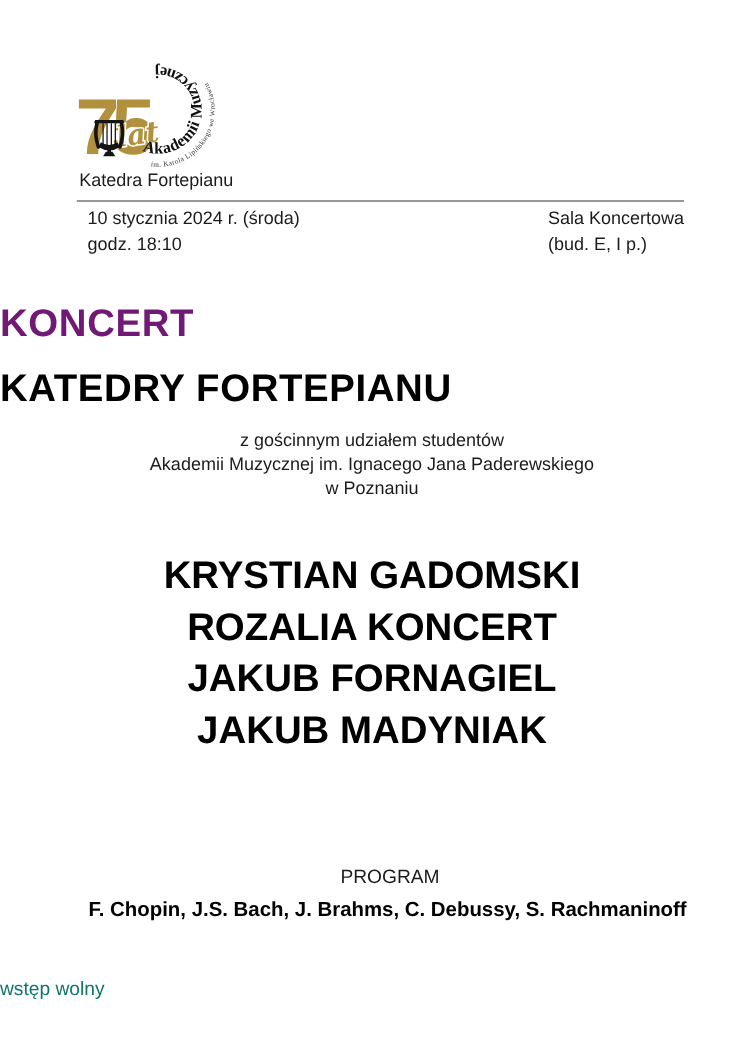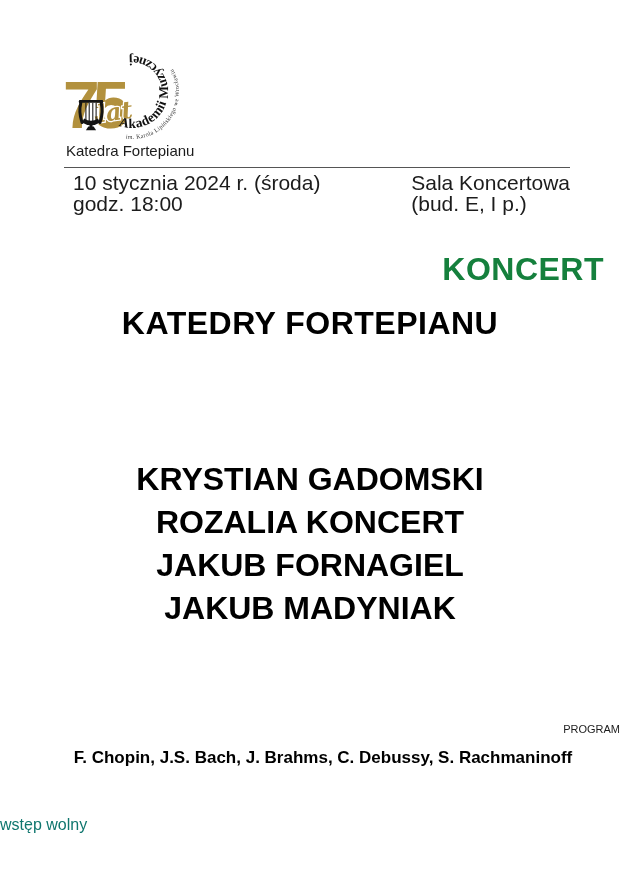--- a/index.html
+++ b/index.html
@@ -26,53 +26,53 @@
     position:absolute; top:142px; left:66px; right:50px;
     font-size:15px; line-height:18px;
   }
   .rule {
     position:absolute; top:167px; left:64px; right:50px;
     border-top:1.5px solid #555;
   }
   .info-row {
     position:absolute; top:172px; left:73px; right:50px;
     display:flex; justify-content:space-between;
-    font-size:21px; line-height:21px;
+    font-size:15px; line-height:21px;
   }
   .info-right { text-align:left; }
 
   
   .title-line1 {
     position:absolute; top:251px; left:0; right:16px;
-    text-align:right; font-size:32px; font-weight:bold;
-    letter-spacing:0.5px; color:#15803d;
+    text-align:left; font-size:32px; font-weight:bold;
+    letter-spacing:0.5px; color:#701a75;
   }
   .title-line2 {
     position:absolute; top:305px; left:0; right:0;
-    text-align:center; font-size:32px; font-weight:bold;
+    text-align:left; font-size:32px; font-weight:bold;
     letter-spacing:0.5px; color:#000;
   }
 
   
   .subtitle {
     position:absolute; top:358px; left:0; right:0;
     text-align:center; font-size:15px; line-height:20px;
   }
 
   
   .performers {
     position:absolute; top:458px; left:0; right:0;
     text-align:center; font-size:32px; font-weight:bold;
     line-height:43px; color:#000;
   }
 
   
   .program-heading {
     position:absolute; top:723px; left:0; right:0;
-    text-align:right; font-size:11px;margin-left:30px;
+    text-align:center; font-size:16px;margin-left:30px;
   }
   .program-composers {
     position:absolute; top:748px; left:0; right:0;
     text-align:center; font-size:17px; font-weight:bold; color:#000;margin-left:26px;
   }
 
   
   .admission {
     position:absolute; top:816px; left:0; right:0;
     font-size:16px; color:#0f766e;
@@ -119,31 +119,36 @@
     </svg>
   </div>
 
   <div class="dept">Katedra Fortepianu</div>
 
   <div class="rule"></div>
 
   <div class="info-row">
     <div class="info-left">
       <div>10 stycznia 2024 r. (środa)</div>
-      <div>godz. 18:00</div>
+      <div>godz. 18:10</div>
     </div>
     <div class="info-right">
       <div>Sala Koncertowa</div>
       <div>(bud. E, I p.)</div>
     </div>
   </div>
 
   <div class="title-line1">KONCERT</div>
   <div class="title-line2">KATEDRY FORTEPIANU</div>
 
+  <div class="subtitle">
+    <div>z gościnnym udziałem studentów</div>
+    <div>Akademii Muzycznej im. Ignacego Jana Paderewskiego</div>
+    <div>w Poznaniu</div>
+  </div>
 
   <div class="performers">
     <div>KRYSTIAN GADOMSKI</div>
     <div>ROZALIA KONCERT</div>
     <div>JAKUB FORNAGIEL</div>
     <div>JAKUB MADYNIAK</div>
   </div>
 
   <div class="program-heading">PROGRAM</div>
   <div class="program-composers">F. Chopin, J.S. Bach, J. Brahms, C. Debussy, S. Rachmaninoff</div>

